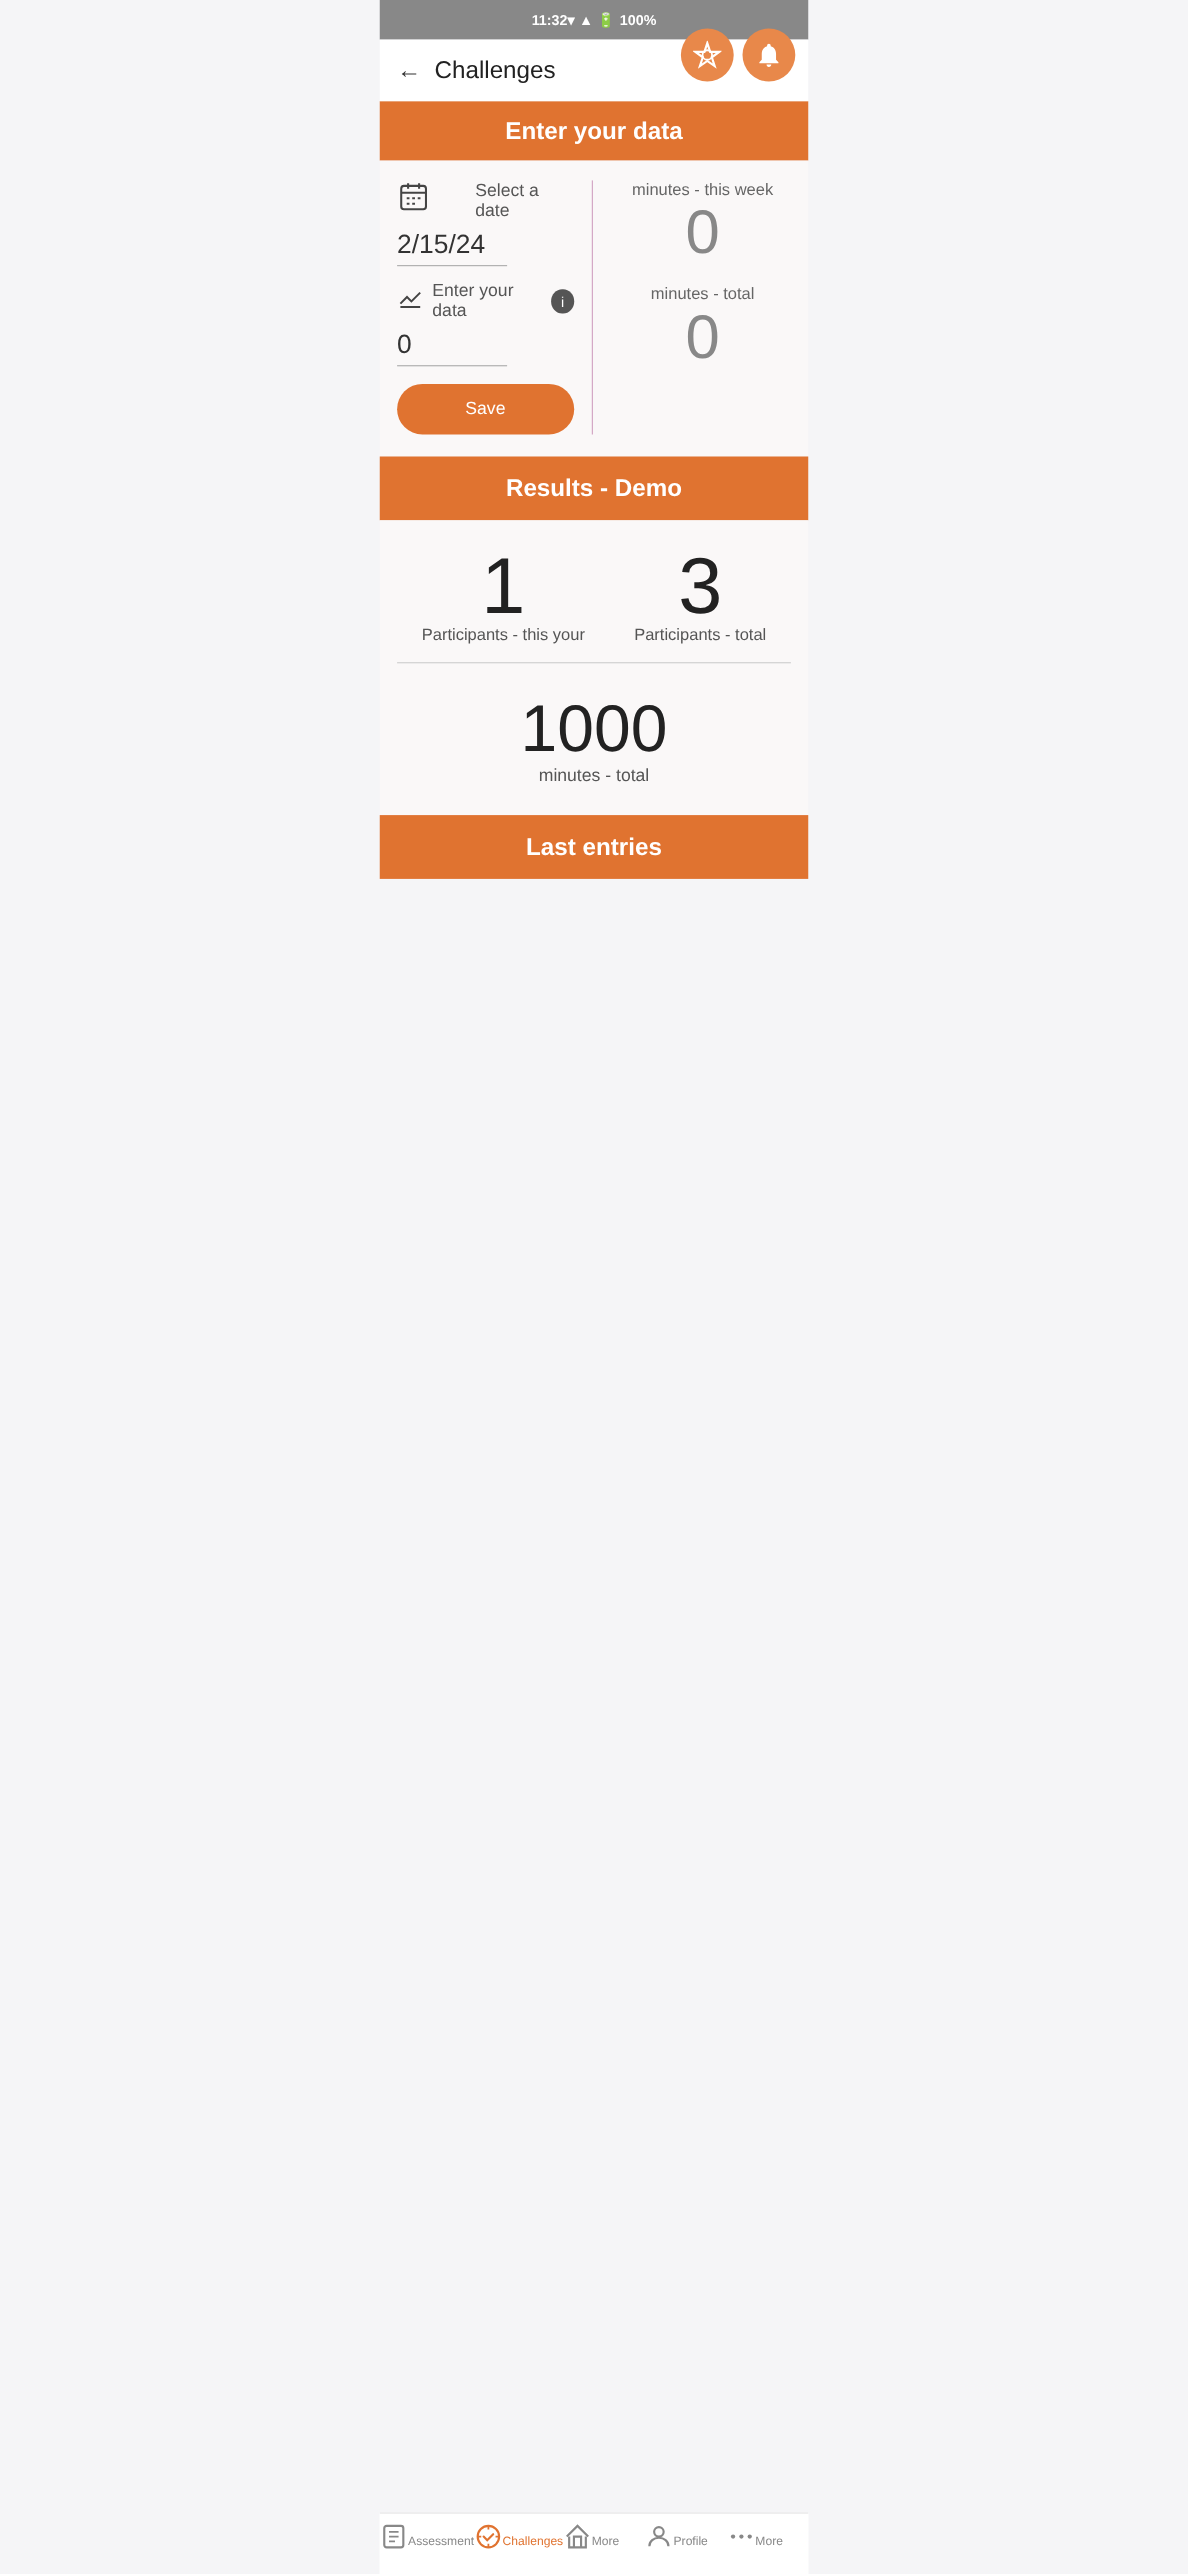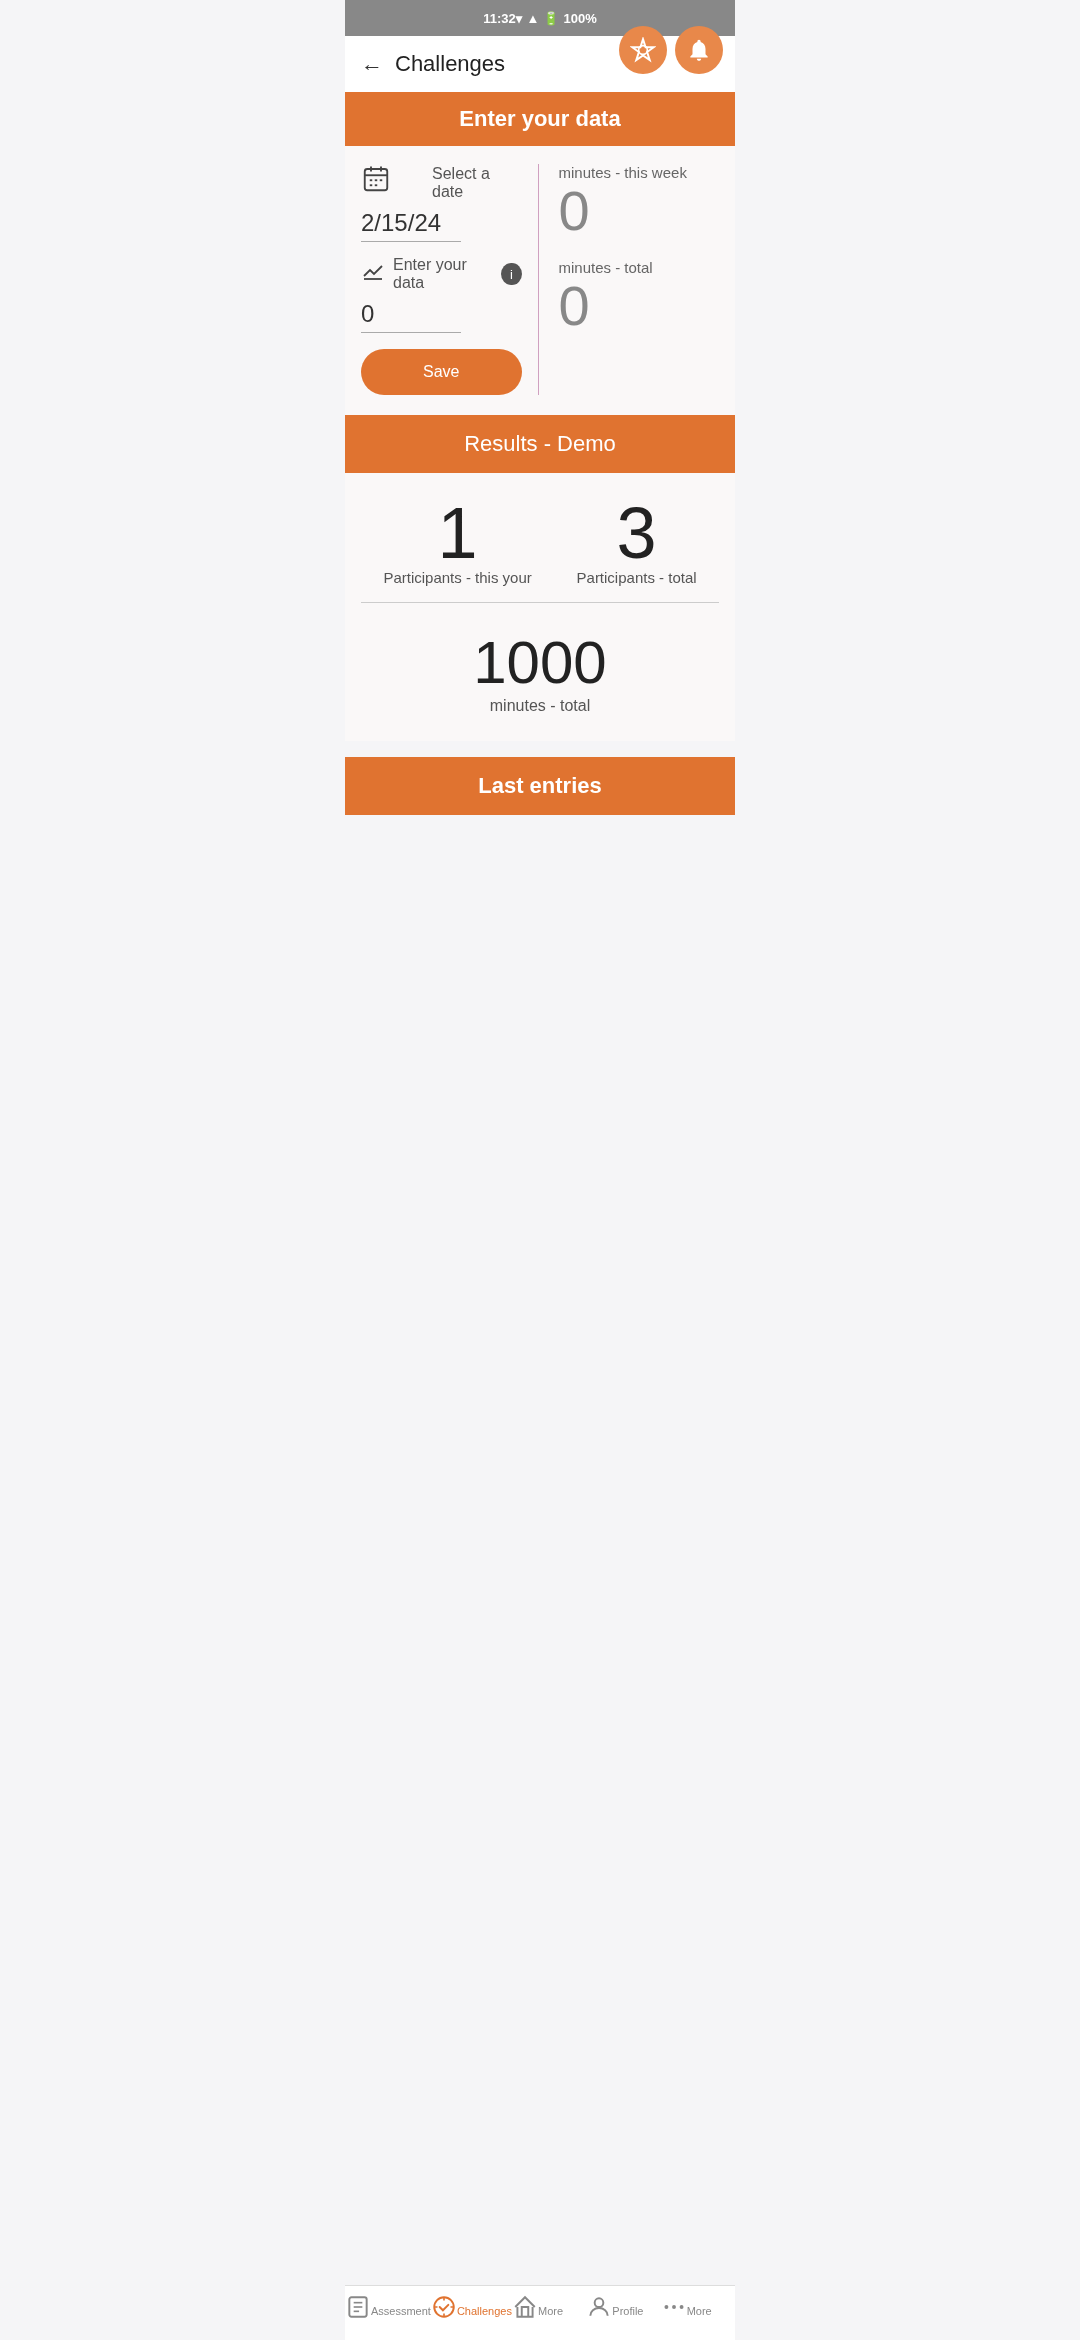--- a/index.html
+++ b/index.html
@@ -95,21 +95,21 @@
     .data-left {
       flex: 1;
       padding-right: 16px;
       border-right: 1.5px solid #d0a0c0;
     }
     .data-right {
       flex: 1;
       padding-left: 20px;
       display: flex;
       flex-direction: column;
-      align-items: flex-start;
+      align-items: center;
       justify-content: flex-start;
     }
 
     .date-label-row {
       display: flex;
       align-items: center;
       gap: 10px;
       margin-bottom: 8px;
     }
     .calendar-icon {
@@ -209,21 +209,21 @@
     
     .results-header {
       background: #E07330;
       padding: 16px;
       text-align: center;
       margin-top: 0;
     }
     .results-header-text {
       color: white;
       font-size: 22px;
-      font-weight: 400;
+      font-weight: 700;
     }
 
     .results-panel {
       background: #faf8f8;
       padding: 24px 16px 16px 16px;
     }
     .participants-row {
       display: flex;
       justify-content: space-around;
       align-items: flex-start;
@@ -266,21 +266,20 @@
       font-size: 16px;
       color: #555;
       margin-top: 4px;
     }
 
     
     .last-entries-header {
       background: #E07330;
       padding: 16px;
       text-align: center;
-      margin-top: 16px;
     }
     .last-entries-text {
       color: white;
       font-size: 22px;
       font-weight: 600;
     }
 
     
     .bottom-nav {
       position: fixed;

